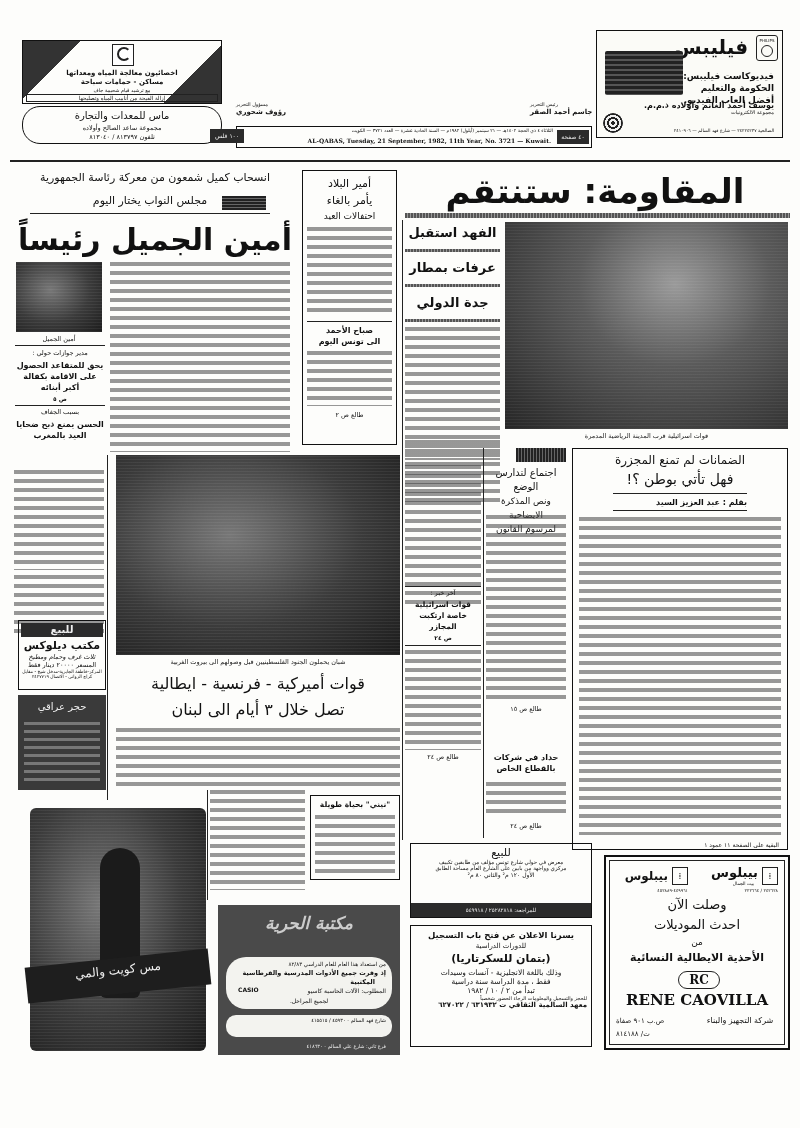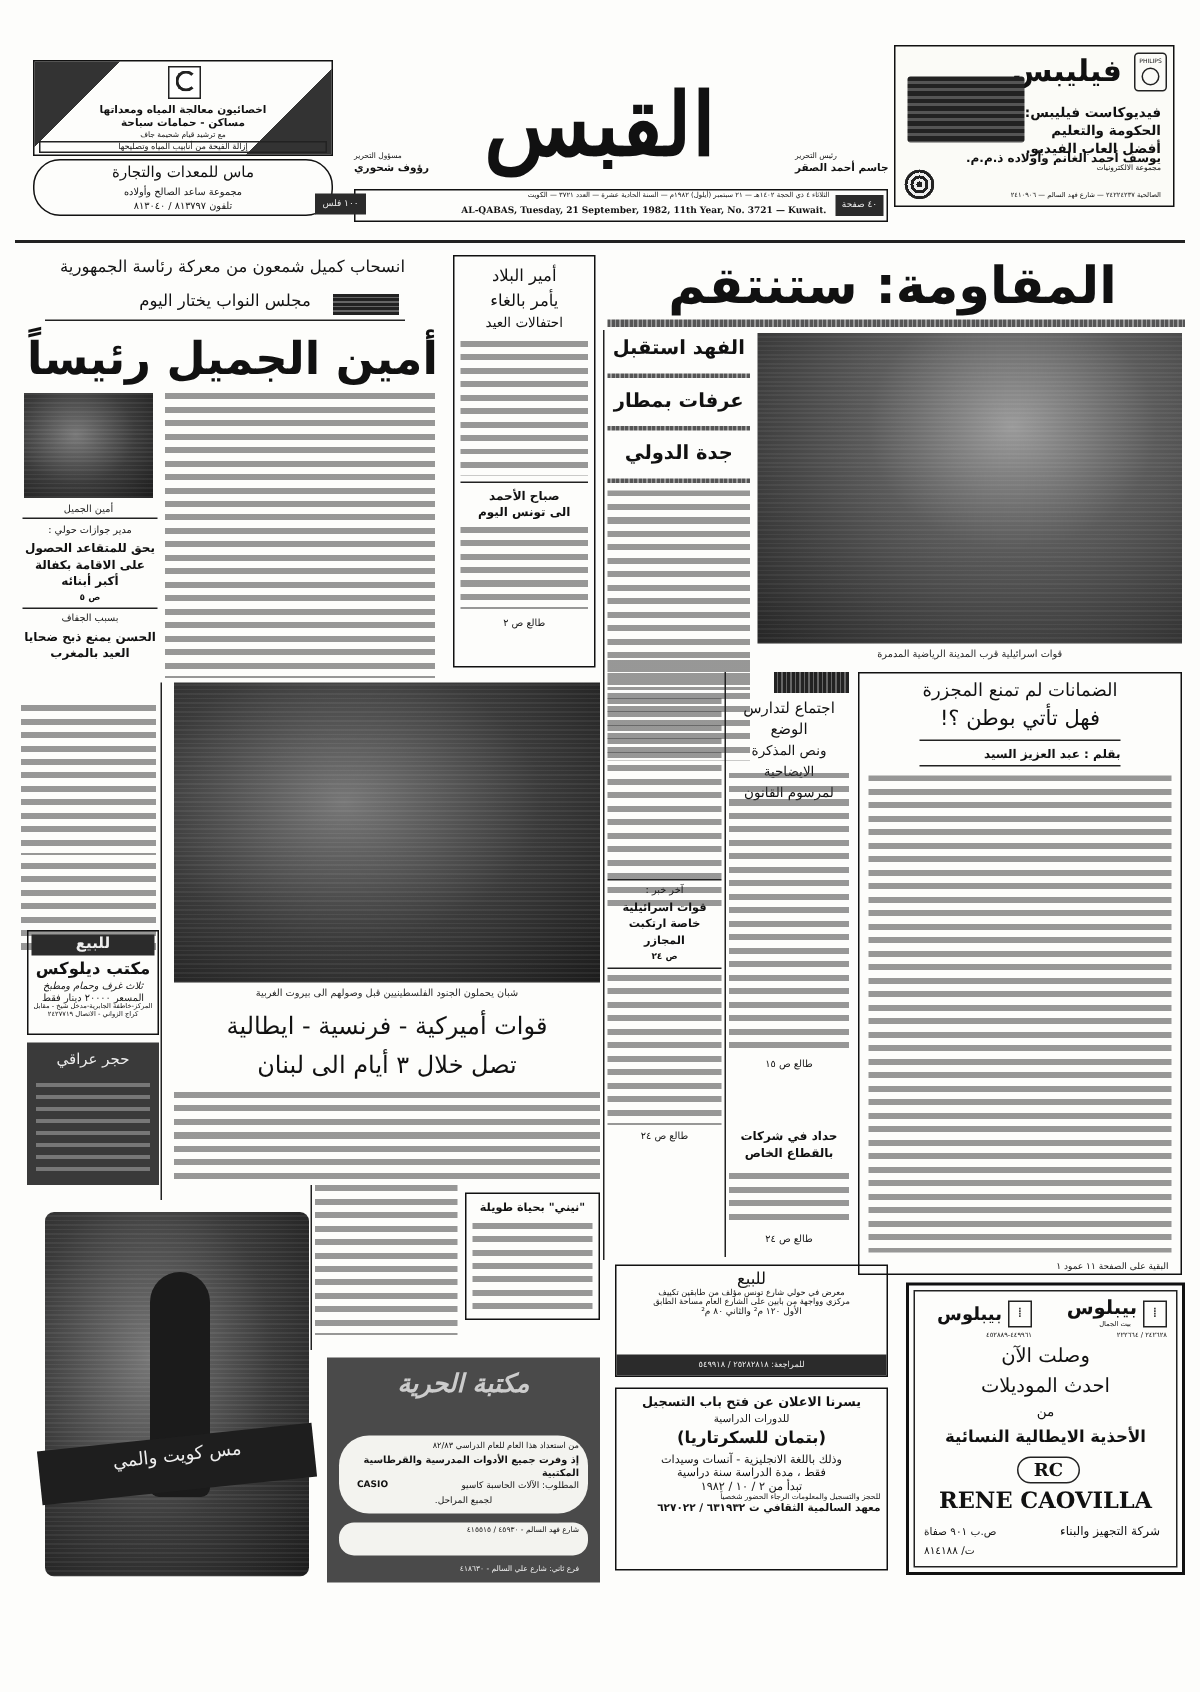--- a/index.html
+++ b/index.html
@@ -50,21 +50,20 @@
     <div class="abs hl" style="left:0;width:200px;top:29px;font-size:7px;">اخصائيون معالجة المياه ومعداتها</div>
     <div class="abs hl" style="left:0;width:200px;top:38px;font-size:7px;">مساكن - حمامات سباحة</div>
     <div class="abs" style="left:0;width:200px;top:47px;font-size:5px;text-align:center;">مع ترشيد قيام شحيمة جاف</div>
     <div class="abs" style="left:4px;width:192px;top:54px;font-size:5.5px;text-align:center;border:1px solid #222;">إزالة الفيحة من أنابيب المياه وتصليحها</div>
     <div class="abs" style="left:0;top:66px;width:200px;height:38px;border:1.5px solid #111;border-radius:18px;"></div>
     <div class="abs hl" style="left:0;width:200px;top:70px;font-size:10px;font-weight:normal;">ماس للمعدات والتجارة</div>
     <div class="abs hl" style="left:0;width:200px;top:84px;font-size:6.5px;font-weight:normal;">مجموعة ساعد الصالح وأولاده</div>
     <div class="abs" style="left:0;width:200px;top:93px;font-size:6.5px;text-align:center;">تلفون ٨١٣٧٩٧ / ٨١٣٠٤٠</div>
   </div>
 
-  <div class="abs" style="left:300px;top:48px;width:200px;text-align:center;font-family:'DejaVu Serif',serif;font-size:58px;font-weight:bold;letter-spacing:-2px;line-height:70px;">القبس</div>
 
   <div class="abs" style="left:530px;top:101px;font-size:5px;">رئيس التحرير</div>
   <div class="abs" style="left:530px;top:108px;font-size:7px;font-weight:bold;">جاسم أحمد الصقر</div>
   <div class="abs" style="left:236px;top:101px;font-size:5px;">مسؤول التحرير</div>
   <div class="abs" style="left:236px;top:108px;font-size:7px;font-weight:bold;">رؤوف شحوري</div>
 
   <div class="abs box" style="left:236px;top:126px;width:356px;height:22px;">
     <div class="abs dark" style="right:2px;top:3px;width:32px;height:14px;font-size:6px;text-align:center;line-height:14px;">٤٠ صفحة</div>
     <div class="abs" style="right:38px;top:1px;font-size:4.6px;white-space:nowrap;">الثلاثاء ٤ ذي الحجة ١٤٠٢هـ — ٢١ سبتمبر (أيلول) ١٩٨٢م — السنة الحادية عشرة — العدد ٣٧٢١ — الكويت</div>
     <div class="abs ser" style="right:40px;top:10px;font-size:6px;font-weight:bold;direction:ltr;white-space:nowrap;">AL-QABAS, Tuesday, 21 September, 1982, 11th Year, No. 3721 — Kuwait.</div>
@@ -190,21 +189,21 @@
   <div class="abs" style="left:70px;top:40px;width:40px;height:150px;background:#1b1b1b;border-radius:20px 20px 6px 6px;"></div>
   <div class="abs" style="left:-4px;top:150px;width:184px;height:36px;background:#1e1e1e;transform:rotate(-6deg);"></div>
   <div class="abs" style="left:0;top:155px;width:176px;text-align:center;color:#eee;font-size:12px;transform:rotate(-6deg);">مس كويت والمي</div>
 </div>
 
 <div class="abs photo" style="left:218px;top:905px;width:182px;height:150px;background:#4a4a4a;">
   <div class="abs hl" style="left:0;top:8px;width:182px;font-size:17px;color:#ccc;font-style:italic;">مكتبة الحرية</div>
   <div class="abs" style="left:8px;top:52px;width:166px;height:52px;background:#f3f3ef;border-radius:20px;"></div>
   <div class="abs" style="left:14px;top:56px;width:154px;font-size:5.5px;">من استعداد هذا العام للعام الدراسي ٨٢/٨٣</div>
   <div class="abs" style="left:14px;top:64px;width:154px;font-size:6.5px;font-weight:bold;">إذ وفرت جميع الأدوات المدرسية والقرطاسية</div>
-  <div class="abs" style="left:14px;top:73px;width:154px;font-size:6.5px;font-weight:bold;">المكتبية</div>
+  <div class="abs" style="left:3px;top:73px;width:154px;font-size:6.5px;font-weight:bold;">المكتبية</div>
   <div class="abs" style="left:14px;top:82px;width:154px;font-size:6px;">المطلوب: الآلات الحاسبة كاسيو</div>
   <div class="abs" style="left:20px;top:81px;font-size:6px;font-weight:bold;direction:ltr;">CASIO</div>
   <div class="abs" style="left:14px;top:92px;width:154px;font-size:6px;text-align:center;">لجميع المراحل.</div>
   <div class="abs" style="left:8px;top:110px;width:166px;height:22px;background:#f3f3ef;border-radius:10px;"></div>
   <div class="abs" style="left:14px;top:112px;width:154px;font-size:5px;">شارع فهد السالم - ٤٥٩٣٠ / ٤١٥٥١٥</div>
   <div class="abs" style="left:14px;top:138px;width:154px;font-size:5px;color:#eee;">فرع ثاني: شارع علي السالم - ٤١٨٦٣٠</div>
 </div>
 
 <div class="abs box" style="left:410px;top:843px;width:182px;height:75px;">
   <div class="hl" style="font-size:11px;margin-top:2px;font-weight:normal;">للبيع</div>

